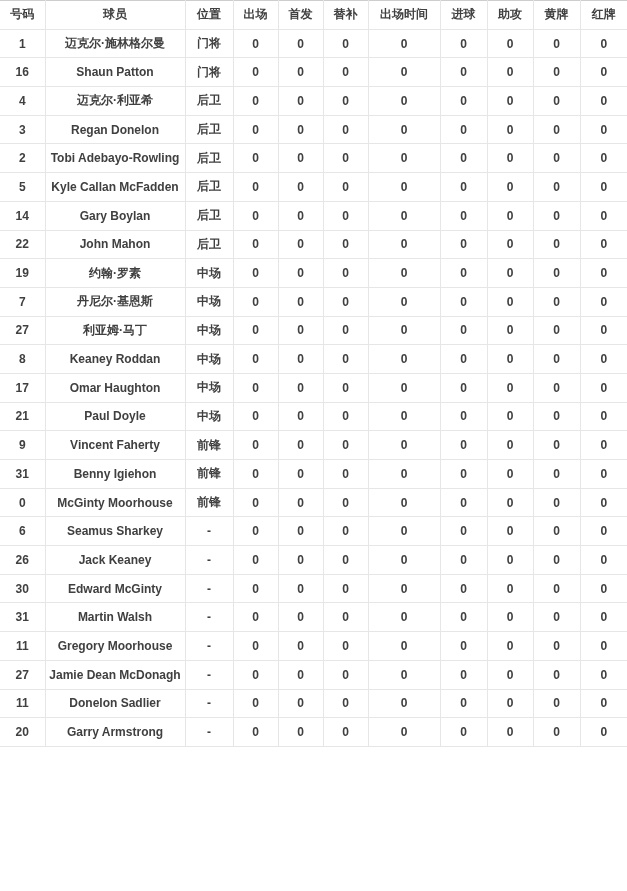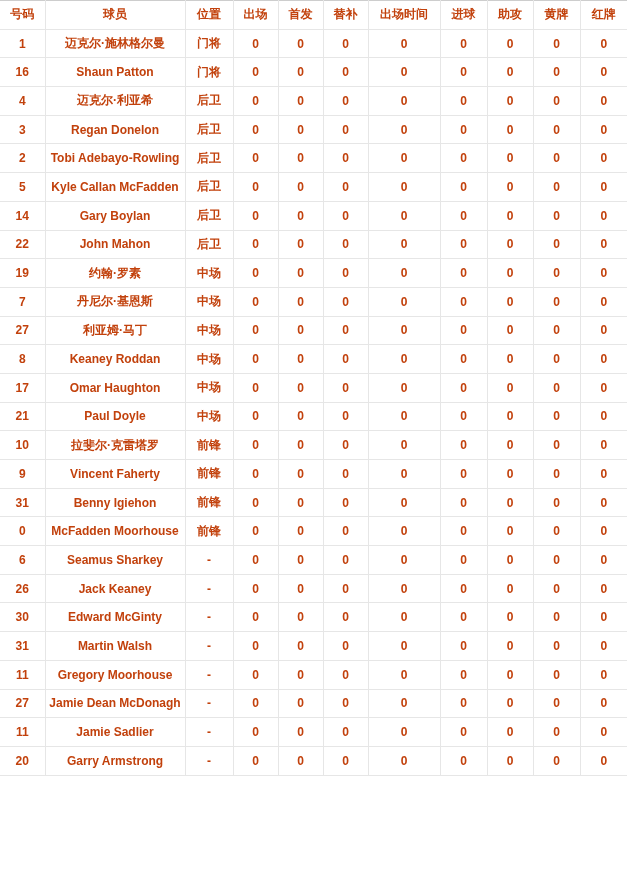--- a/index.html
+++ b/index.html
@@ -8,21 +8,21 @@
     background: #ffffff;
     width: 627px;
   }
   .stats-table {
     width: 627px;
     table-layout: fixed;
     border-collapse: collapse;
     font-family: "Liberation Sans", "DejaVu Sans", sans-serif;
     font-size: 12px;
     font-weight: bold;
-    color: #c2410c;
+    color: #404040;
   }
   .stats-table tr {
     height: 28.7px;
   }
   .stats-table th,
   .stats-table td {
     border: 1px solid #e6e6e6;
     text-align: center;
     vertical-align: middle;
     padding: 0 2px;
@@ -245,33 +245,20 @@
         <td>0</td>
         <td>0</td>
         <td>0</td>
         <td>0</td>
         <td>0</td>
         <td>0</td>
         <td>0</td>
         <td>0</td>
       </tr>
       <tr>
-        <td>10</td>
-        <td>拉斐尔·克雷塔罗</td>
-        <td>前锋</td>
-        <td>0</td>
-        <td>0</td>
-        <td>0</td>
-        <td>0</td>
-        <td>0</td>
-        <td>0</td>
-        <td>0</td>
-        <td>0</td>
-      </tr>
-      <tr>
         <td>9</td>
         <td>Vincent Faherty</td>
         <td>前锋</td>
         <td>0</td>
         <td>0</td>
         <td>0</td>
         <td>0</td>
         <td>0</td>
         <td>0</td>
         <td>0</td>
@@ -285,21 +272,21 @@
         <td>0</td>
         <td>0</td>
         <td>0</td>
         <td>0</td>
         <td>0</td>
         <td>0</td>
         <td>0</td>
       </tr>
       <tr>
         <td>0</td>
-        <td>McFadden Moorhouse</td>
+        <td>McGinty Moorhouse</td>
         <td>前锋</td>
         <td>0</td>
         <td>0</td>
         <td>0</td>
         <td>0</td>
         <td>0</td>
         <td>0</td>
         <td>0</td>
         <td>0</td>
       </tr>
@@ -376,21 +363,21 @@
         <td>0</td>
         <td>0</td>
         <td>0</td>
         <td>0</td>
         <td>0</td>
         <td>0</td>
         <td>0</td>
       </tr>
       <tr>
         <td>11</td>
-        <td>Jamie Sadlier</td>
+        <td>Donelon Sadlier</td>
         <td>-</td>
         <td>0</td>
         <td>0</td>
         <td>0</td>
         <td>0</td>
         <td>0</td>
         <td>0</td>
         <td>0</td>
         <td>0</td>
       </tr>

